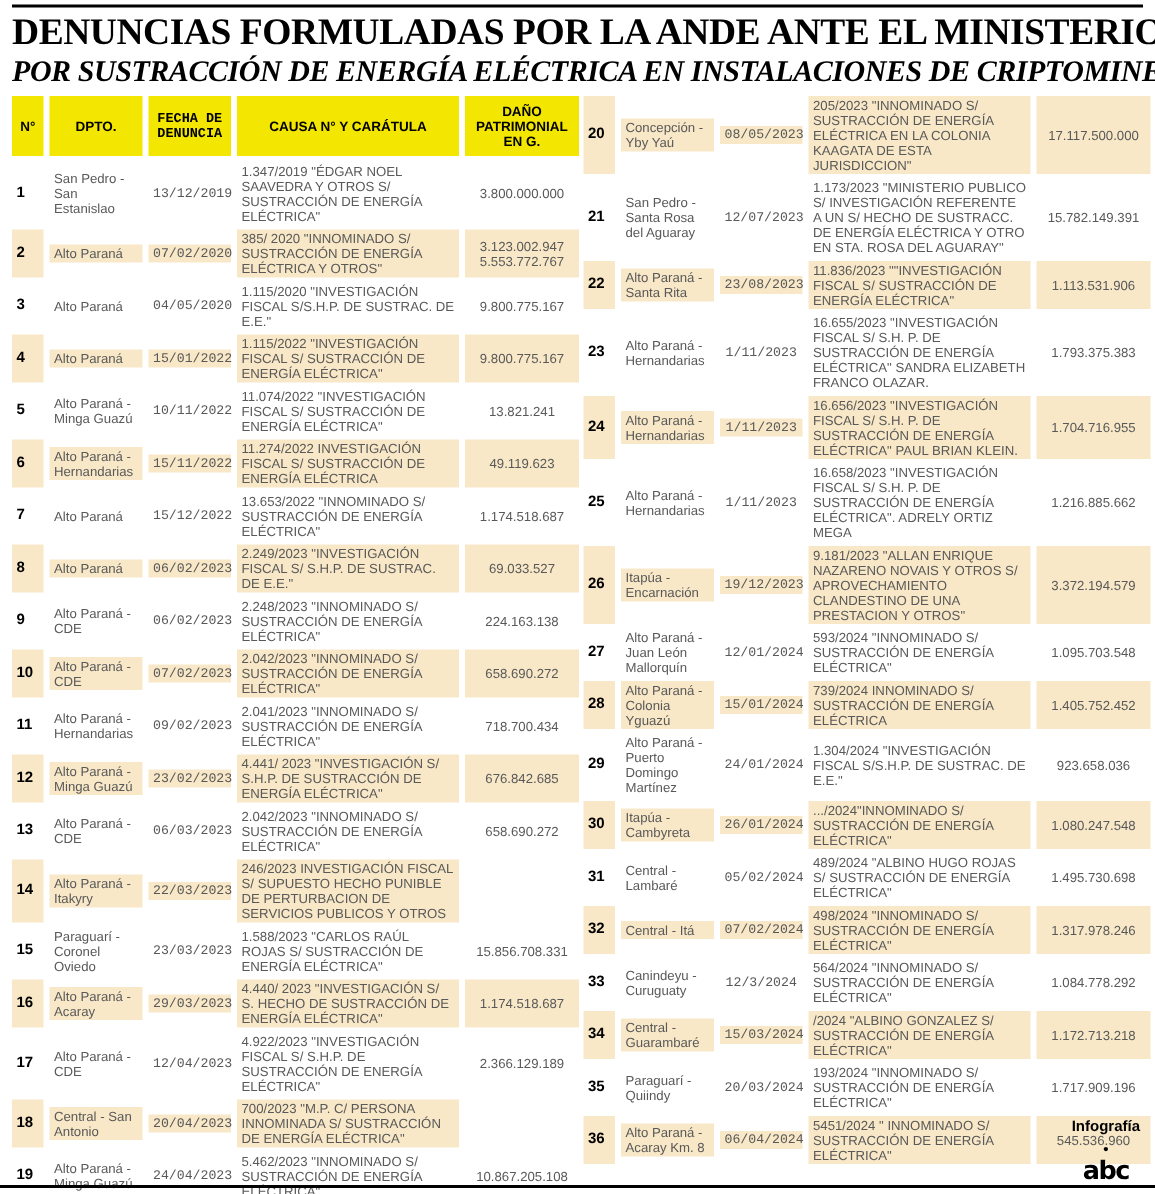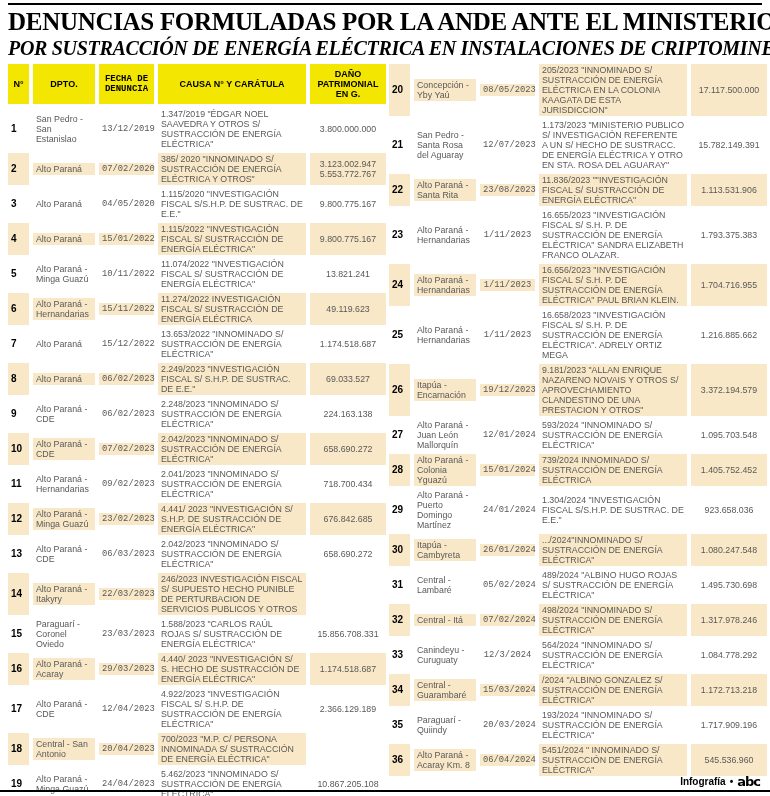--- a/index.html
+++ b/index.html
@@ -49,24 +49,24 @@
   .row.header .cell {
     background:#f3e600; color:#000; font-weight:bold;
     font-size:9px; line-height:10px; text-align:center;
     display:flex; align-items:center; justify-content:center;
     padding:4px 2px; min-height:40px;
   }
 
   .footer {
     position:absolute; right:10px; bottom:9px;
     font-size:10px; font-weight:bold; color:#000;
-    display:flex; align-items:center; gap:4px;
+    display:flex; align-items:center; gap:4px;flex-direction:column;
   }
   .abc-logo {
-    font-weight:900; font-size:13px; letter-spacing:-1px;
+    font-weight:900; font-size:17px; letter-spacing:-1px;
     color:#000; font-family:"DejaVu Sans", sans-serif;
     line-height:11px;
   }
 </style>
 </head>
 <body>
 
 <div class="page">
   <div class="top-rule"></div>
 

